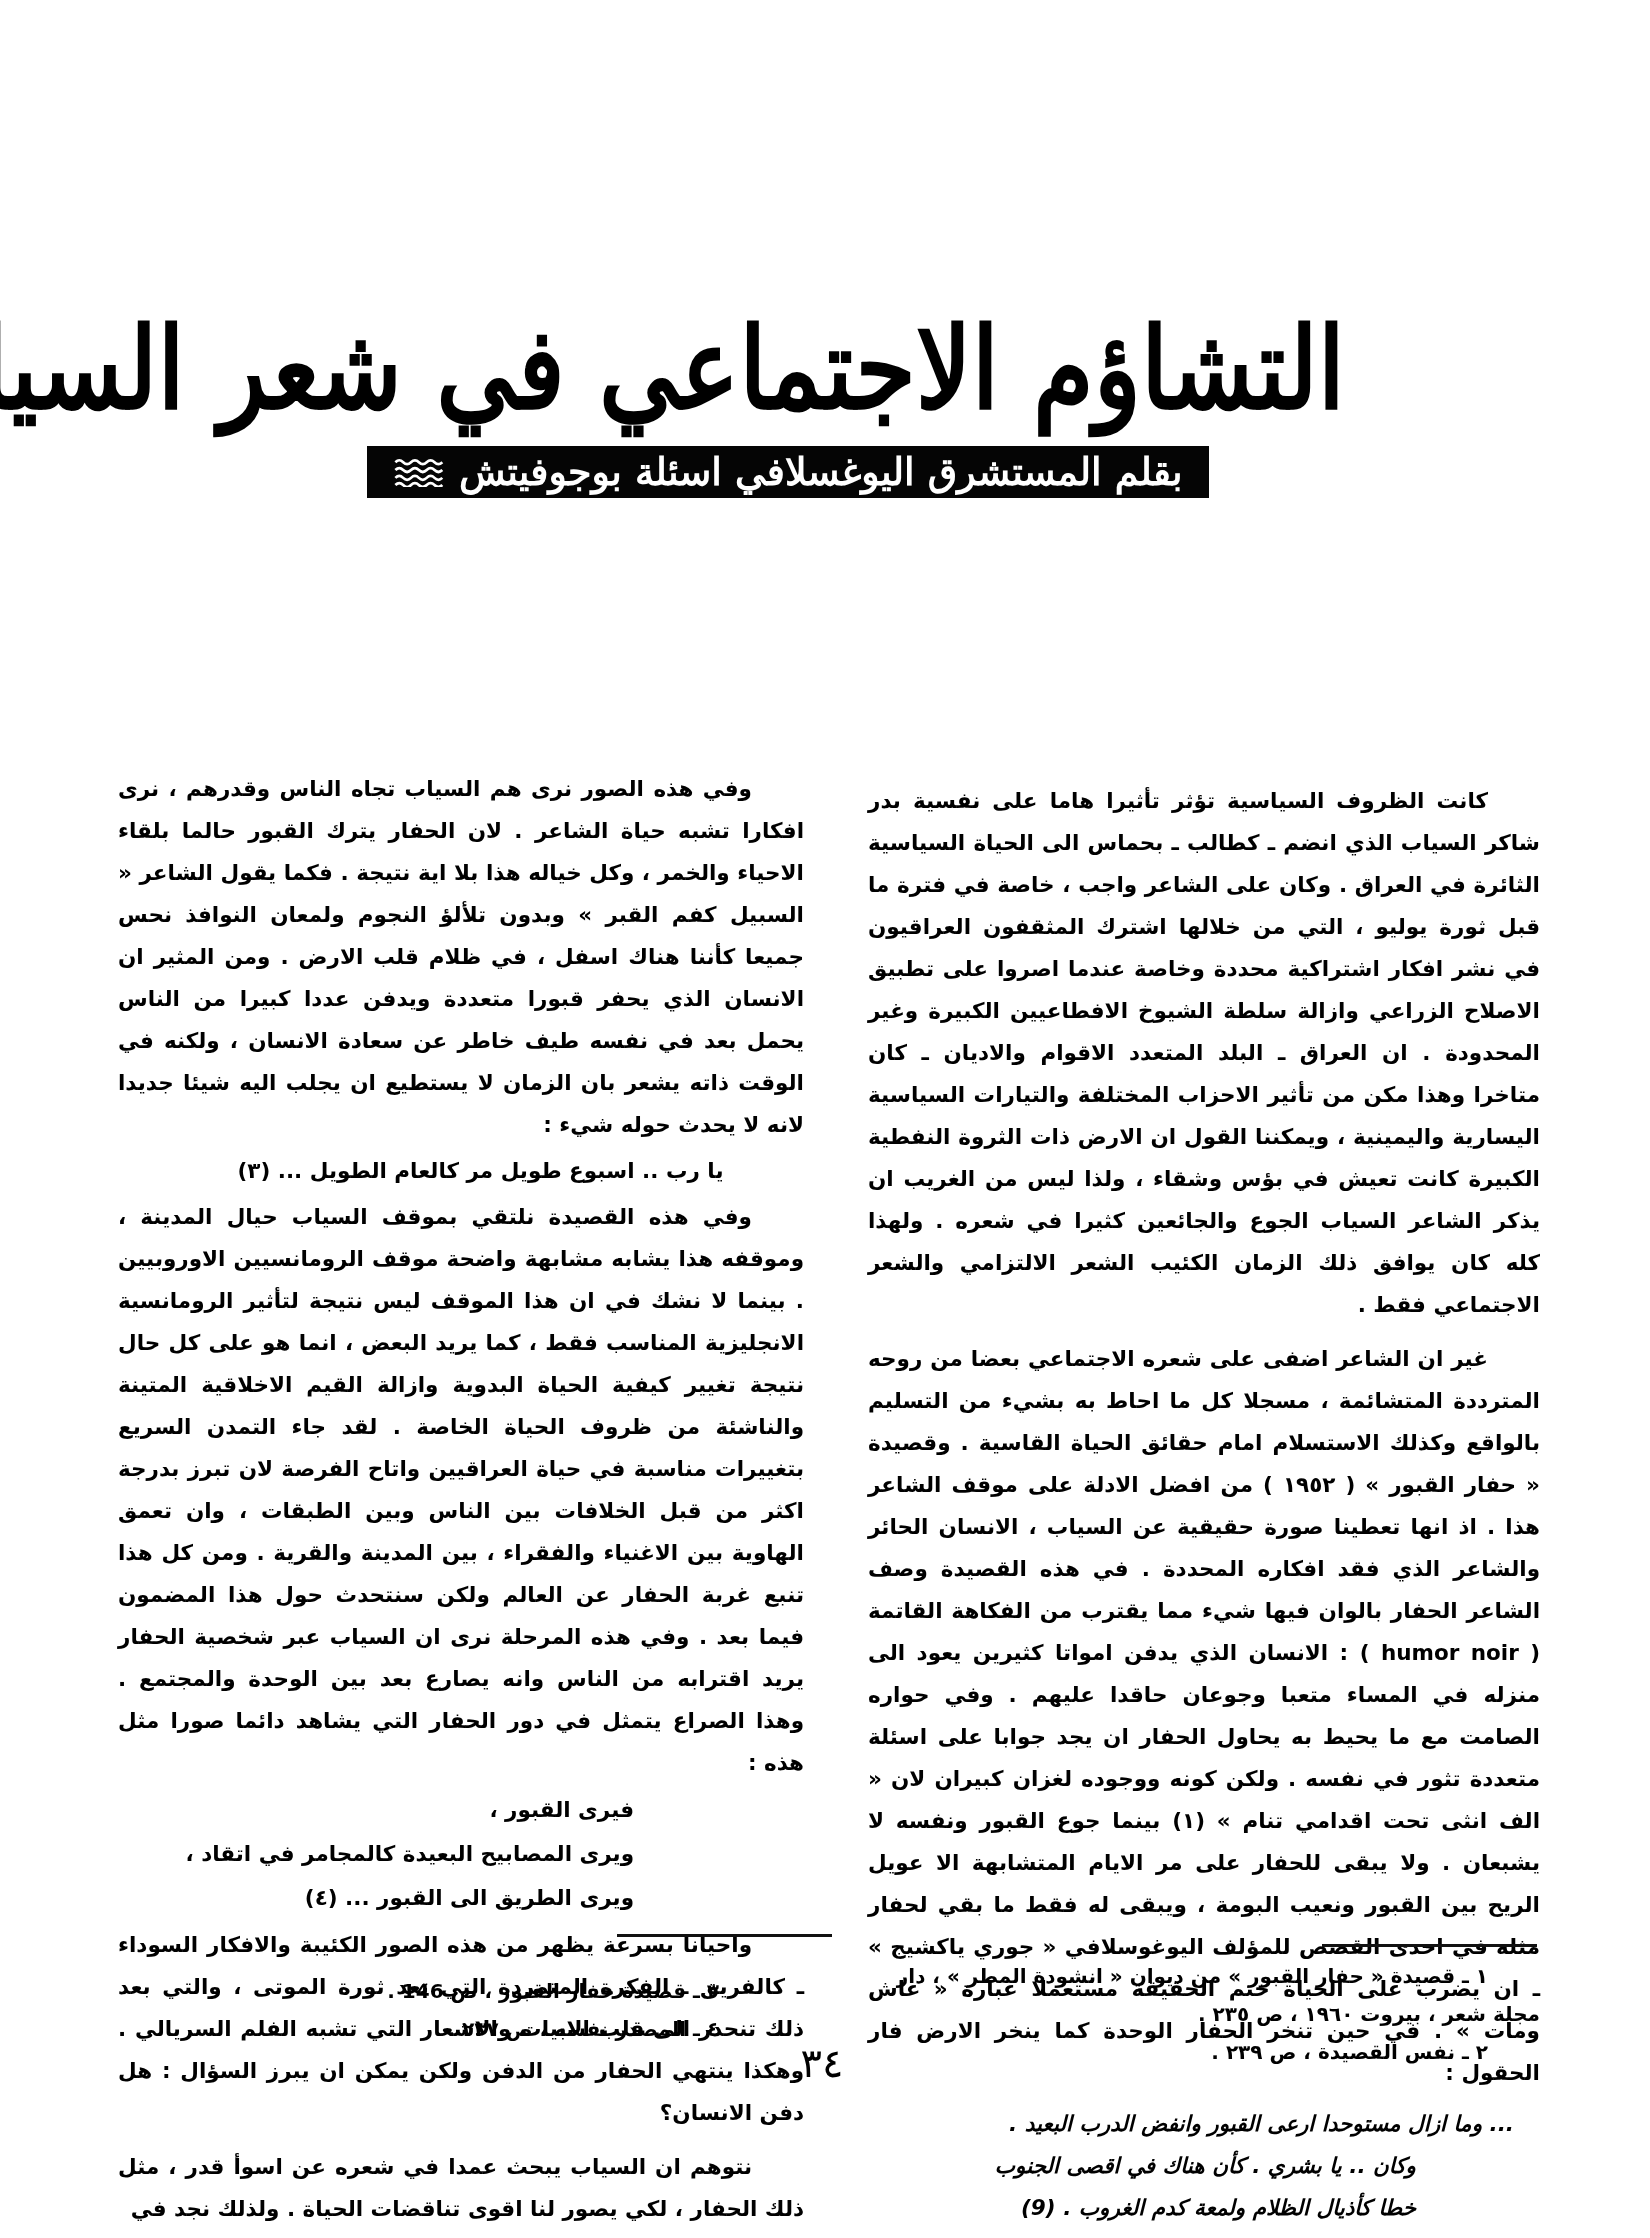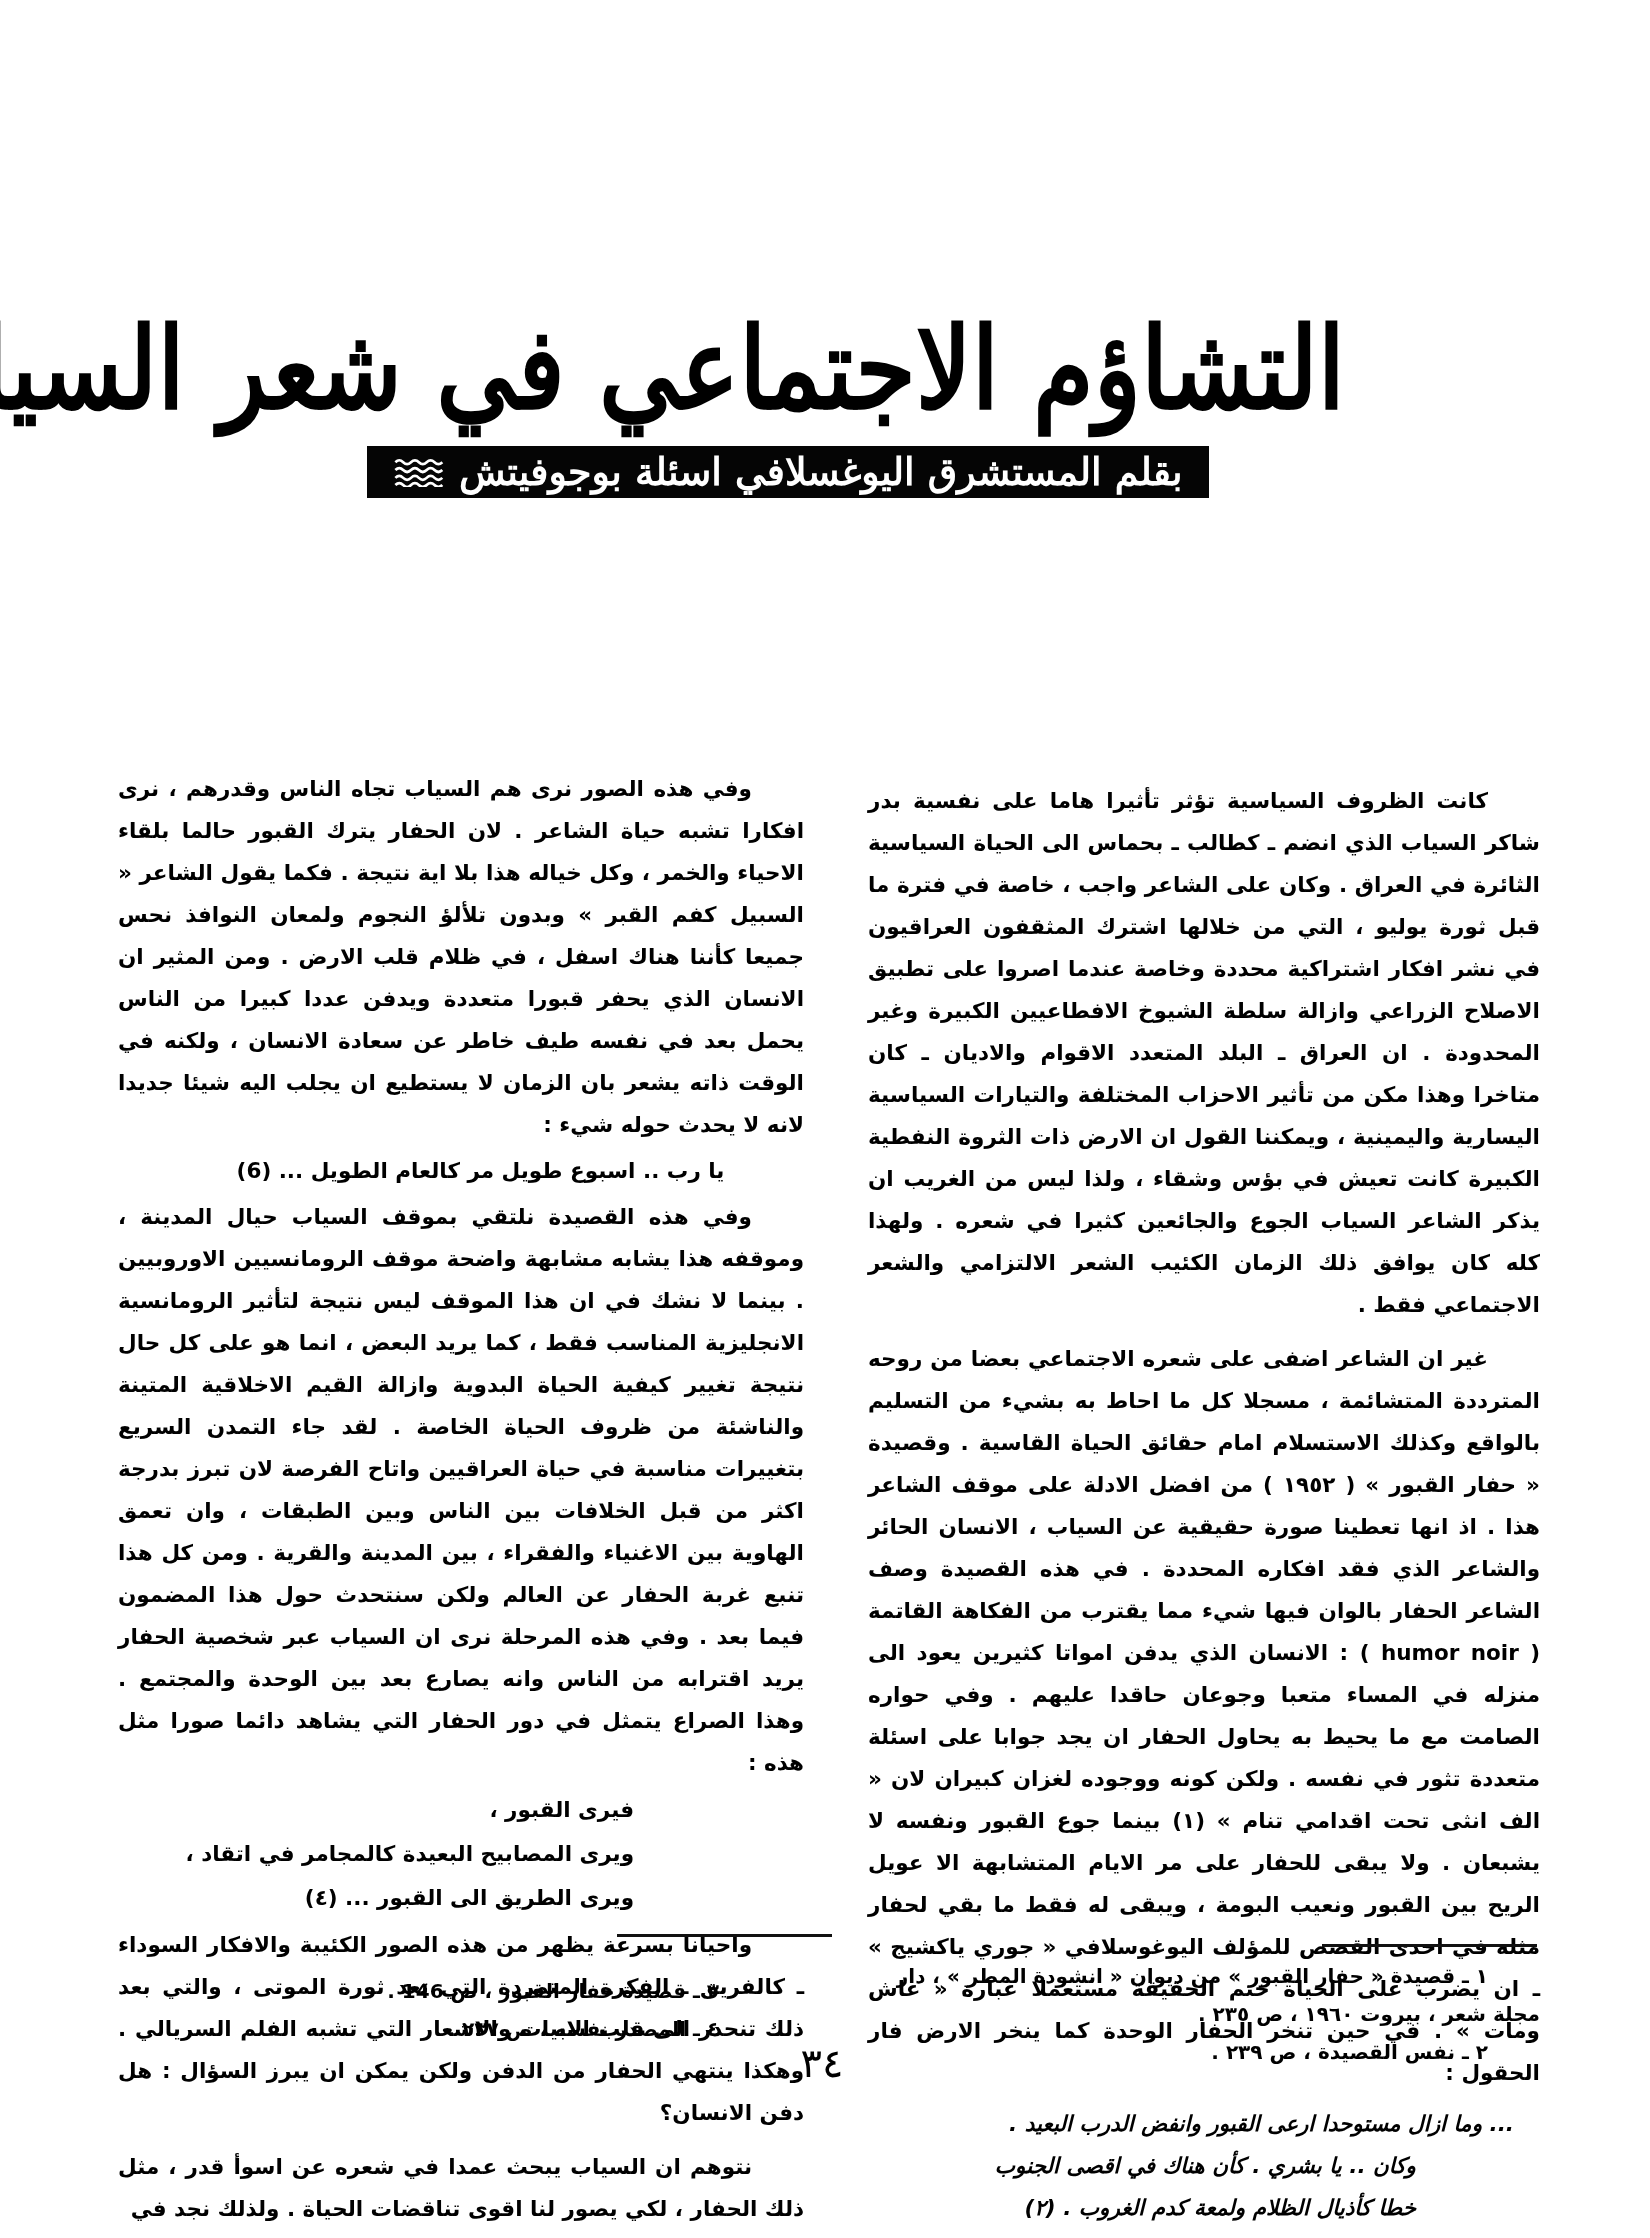--- a/index.html
+++ b/index.html
@@ -75,35 +75,35 @@
     <path d="M2 43 q6 -6 12 0 t12 0 t12 0 t12 0 t12 0 t12 0" stroke="#fff" stroke-width="4" fill="none"></path>
   </svg>
 </div>
 
 <div class="column col-right">
   <p class="para">كانت الظروف السياسية تؤثر تأثيرا هاما على نفسية بدر شاكر السياب الذي انضم ـ كطالب ـ بحماس الى الحياة السياسية الثائرة في العراق . وكان على الشاعر واجب ، خاصة في فترة ما قبل ثورة يوليو ، التي من خلالها اشترك المثقفون العراقيون في نشر افكار اشتراكية محددة وخاصة عندما اصروا على تطبيق الاصلاح الزراعي وازالة سلطة الشيوخ الافطاعيين الكبيرة وغير المحدودة . ان العراق ـ البلد المتعدد الاقوام والاديان ـ كان متاخرا وهذا مكن من تأثير الاحزاب المختلفة والتيارات السياسية اليسارية واليمينية ، ويمكننا القول ان الارض ذات الثروة النفطية الكبيرة كانت تعيش في بؤس وشقاء ، ولذا ليس من الغريب ان يذكر الشاعر السياب الجوع والجائعين كثيرا في شعره . ولهذا كله كان يوافق ذلك الزمان الكئيب الشعر الالتزامي والشعر الاجتماعي فقط .</p>
   <p class="para">غير ان الشاعر اضفى على شعره الاجتماعي بعضا من روحه المترددة المتشائمة ، مسجلا كل ما احاط به بشيء من التسليم بالواقع وكذلك الاستسلام امام حقائق الحياة القاسية . وقصيدة « حفار القبور » ( ١٩٥٢ ) من افضل الادلة على موقف الشاعر هذا . اذ انها تعطينا صورة حقيقية عن السياب ، الانسان الحائر والشاعر الذي فقد افكاره المحددة . في هذه القصيدة وصف الشاعر الحفار بالوان فيها شيء مما يقترب من الفكاهة القاتمة ( humor noir ) : الانسان الذي يدفن امواتا كثيرين يعود الى منزله في المساء متعبا وجوعان حاقدا عليهم . وفي حواره الصامت مع ما يحيط به يحاول الحفار ان يجد جوابا على اسئلة متعددة تثور في نفسه . ولكن كونه ووجوده لغزان كبيران لان « الف انثى تحت اقدامي تنام » (١) بينما جوع القبور ونفسه لا يشبعان . ولا يبقى للحفار على مر الايام المتشابهة الا عويل الريح بين القبور ونعيب البومة ، ويبقى له فقط ما بقي لحفار مثله في احدى القصص للمؤلف اليوغوسلافي « جوري ياكشيج » ـ ان يضرب على الحياة ختم الحقيقة مستعملا عبارة « عاش ومات » . في حين تنخر الحفار الوحدة كما ينخر الارض فار الحقول :</p>
   <div class="verse" style="padding-right:26px; margin-top:9.1px;font-style:italic;">
     <span class="verse-line">... وما ازال مستوحدا ارعى القبور وانفض الدرب البعيد .</span>
     <span class="verse-line" style="padding-right:98px;">وكان .. يا بشري . كأن هناك في اقصى الجنوب</span>
-    <span class="verse-line" style="padding-right:98px;">خطا كأذيال الظلام ولمعة كدم الغروب . (٢)</span>
+    <span class="verse-line" style="padding-right:98px;">خطا كأذيال الظلام ولمعة كدم الغروب . (9)</span>
   </div>
 </div>
 
 <div class="footnote-rule rule-right"></div>
 <div class="footnotes fn-right">
   <span class="fn-item">١ ـ قصيدة « حفار القبور » من ديوان « انشودة المطر » ، دار</span>
   <span class="fn-item cont">مجلة شعر ، بيروت ١٩٦٠ ، ص ٢٣٥ .</span>
   <span class="fn-item">٢ ـ نفس القصيدة ، ص ٢٣٩ .</span>
 </div>
 
 <div class="column col-left">
   <p class="para">وفي هذه الصور نرى هم السياب تجاه الناس وقدرهم ، نرى افكارا تشبه حياة الشاعر . لان الحفار يترك القبور حالما بلقاء الاحياء والخمر ، وكل خياله هذا بلا اية نتيجة . فكما يقول الشاعر « السبيل كفم القبر » وبدون تلألؤ النجوم ولمعان النوافذ نحس جميعا كأننا هناك اسفل ، في ظلام قلب الارض . ومن المثير ان الانسان الذي يحفر قبورا متعددة ويدفن عددا كبيرا من الناس يحمل بعد في نفسه طيف خاطر عن سعادة الانسان ، ولكنه في الوقت ذاته يشعر بان الزمان لا يستطيع ان يجلب اليه شيئا جديدا لانه لا يحدث حوله شيء :</p>
   <div class="verse center">
-    <span class="verse-line">يا رب .. اسبوع طويل مر كالعام الطويل ... (6)</span>
+    <span class="verse-line">يا رب .. اسبوع طويل مر كالعام الطويل ... (٣)</span>
   </div>
   <p class="para">وفي هذه القصيدة نلتقي بموقف السياب حيال المدينة ، وموقفه هذا يشابه مشابهة واضحة موقف الرومانسيين الاوروبيين . بينما لا نشك في ان هذا الموقف ليس نتيجة لتأثير الرومانسية الانجليزية المناسب فقط ، كما يريد البعض ، انما هو على كل حال نتيجة تغيير كيفية الحياة البدوية وازالة القيم الاخلاقية المتينة والناشئة من ظروف الحياة الخاصة . لقد جاء التمدن السريع بتغييرات مناسبة في حياة العراقيين واتاح الفرصة لان تبرز بدرجة اكثر من قبل الخلافات بين الناس وبين الطبقات ، وان تعمق الهاوية بين الاغنياء والفقراء ، بين المدينة والقرية . ومن كل هذا تنبع غربة الحفار عن العالم ولكن سنتحدث حول هذا المضمون فيما بعد . وفي هذه المرحلة نرى ان السياب عبر شخصية الحفار يريد اقترابه من الناس وانه يصارع بعد بين الوحدة والمجتمع . وهذا الصراع يتمثل في دور الحفار التي يشاهد دائما صورا مثل هذه :</p>
   <div class="verse" style="padding-right:170px; line-height:44px;">
     <span class="verse-line">فيرى القبور ،</span>
     <span class="verse-line">ويرى المصابيح البعيدة كالمجامر في اتقاد ،</span>
     <span class="verse-line">ويرى الطريق الى القبور ... (٤)</span>
   </div>
   <p class="para">واحيانا بسرعة يظهر من هذه الصور الكئيبة والافكار السوداء ـ كالفريق ـ الفكرة المتمردة التي تعد ثورة الموتى ، والتي بعد ذلك تنحدر الى قلب الابيات والاشعار التي تشبه الفلم السريالي . وهكذا ينتهي الحفار من الدفن ولكن يمكن ان يبرز السؤال : هل دفن الانسان؟</p>
   <p class="para">نتوهم ان السياب يبحث عمدا في شعره عن اسوأ قدر ، مثل ذلك الحفار ، لكي يصور لنا اقوى تناقضات الحياة . ولذلك نجد في</p>
 </div>

